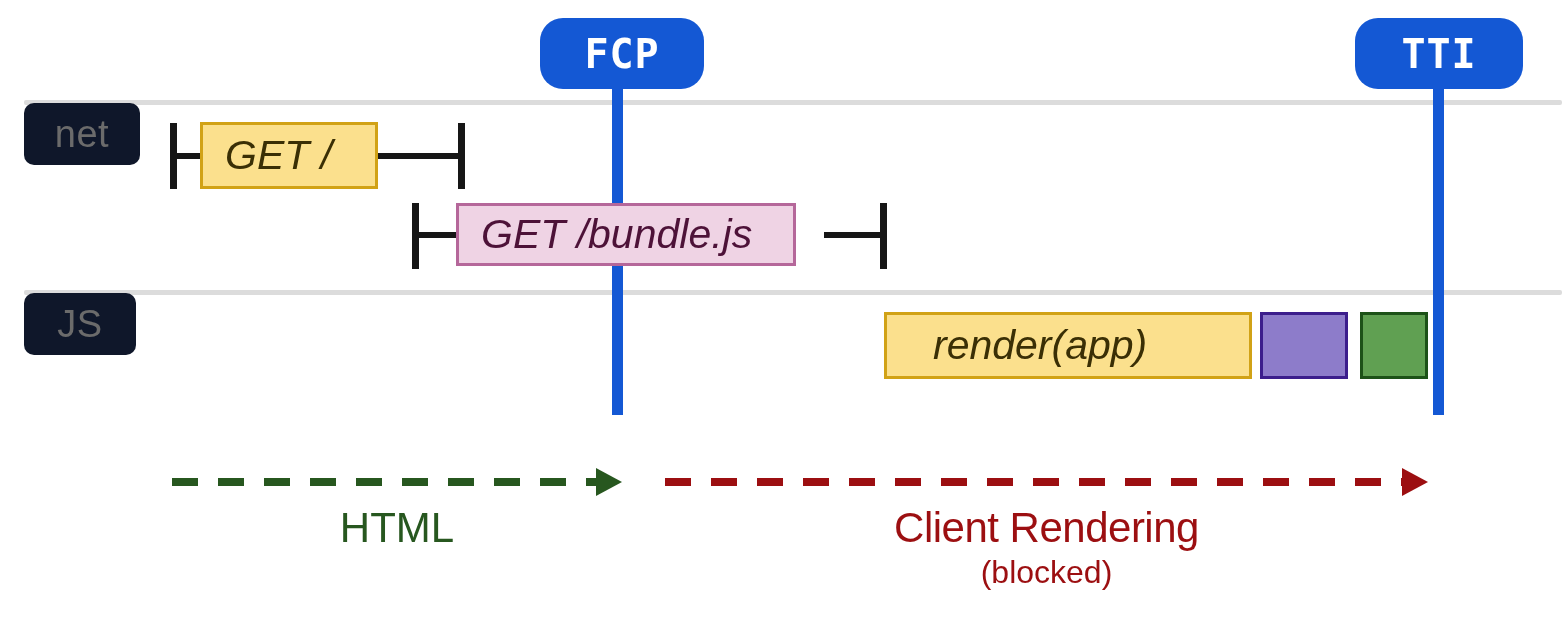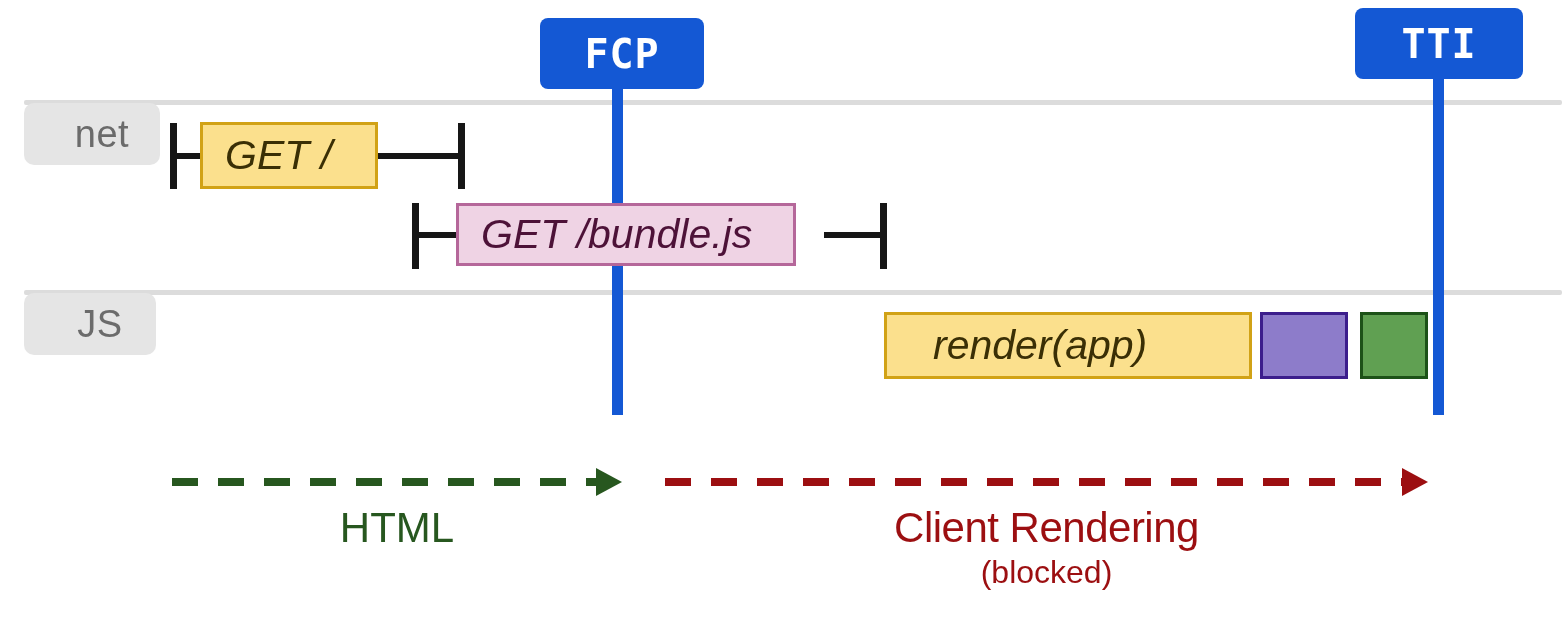--- a/index.html
+++ b/index.html
@@ -22,59 +22,58 @@
     height: 5px;
     background: #dcdcdc;
     border-radius: 2px;
   }
   #track-net-line { left: 24px; top: 100px; width: 1538px; }
   #track-js-line  { left: 24px; top: 290px; width: 1538px; }
 
   
   .track-chip {
     position: absolute;
-    background: #e5e5e5;
+    background: #0f172a;
     border-radius: 10px;
     color: #6b6b6b;
     font-size: 38px;
     line-height: 1;
     display: flex;
     align-items: center;
     justify-content: center;
     letter-spacing: 0.5px;
-    padding-left: 20px;
   }
   #track-chip-net { left: 24px; top: 103px; width: 116px; height: 62px; }
   #track-chip-js  { left: 24px; top: 293px; width: 112px; height: 62px; }
 
   
   .marker-line {
     position: absolute;
     width: 11px;
     background: #1458d4;
   }
   #fcp-line { left: 612px; top: 78px; height: 337px; }
   #tti-line { left: 1433px; top: 78px; height: 337px; }
 
   
   .marker-badge {
     position: absolute;
     background: #1458d4;
-    border-radius: 8px;
+    border-radius: 23px;
     color: #ffffff;
     display: flex;
     align-items: center;
     justify-content: center;
     font-family: "DejaVu Sans Mono", "Liberation Mono", monospace;
     font-weight: bold;
     font-size: 40px;
     letter-spacing: 1px;
   }
   #fcp-badge { left: 540px; top: 18px; width: 164px; height: 71px; }
-  #tti-badge { left: 1355px; top: 8px; width: 168px; height: 71px; }
+  #tti-badge { left: 1355px; top: 18px; width: 168px; height: 71px; }
 
   
   .whisker-cap {
     position: absolute;
     width: 7px;
     background: #161616;
   }
   .whisker-rule {
     position: absolute;
     height: 6px;

